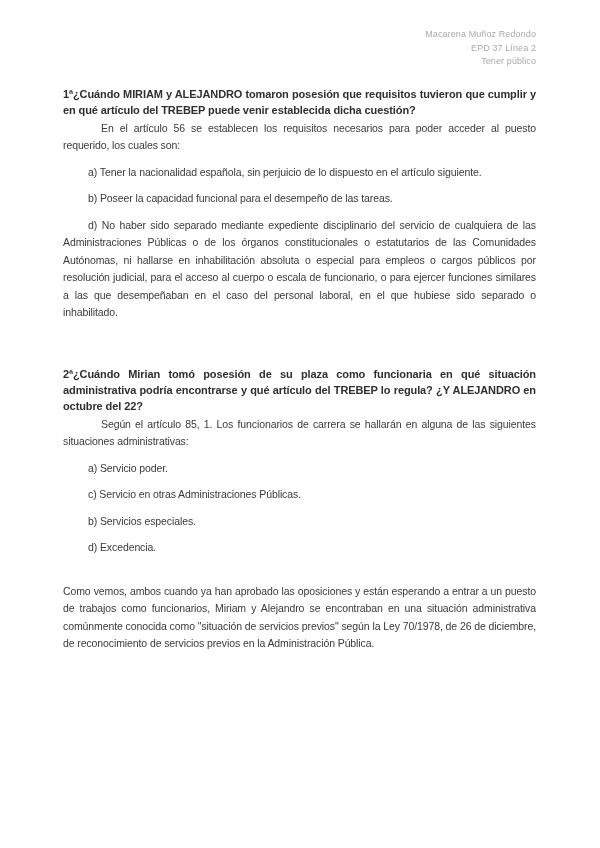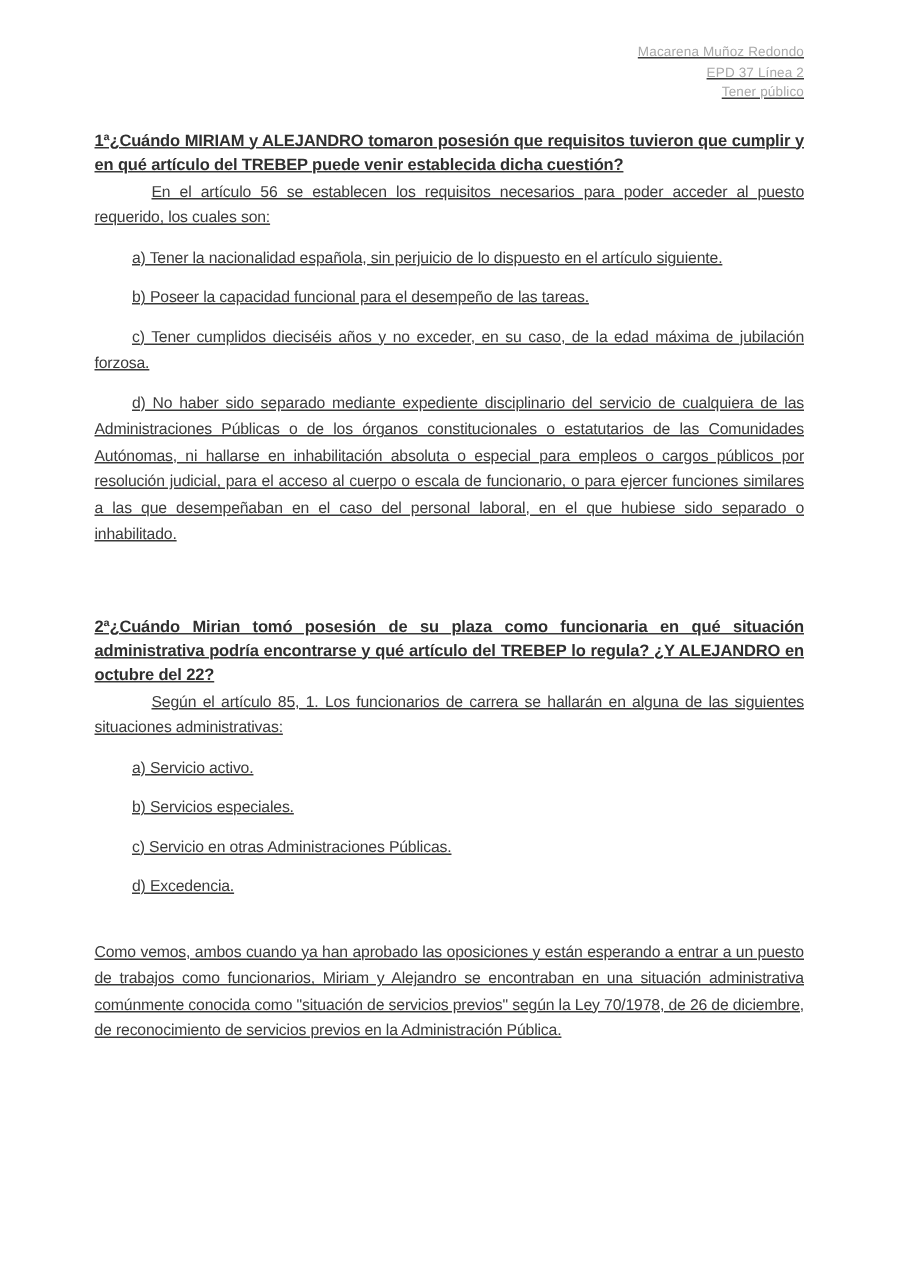--- a/index.html
+++ b/index.html
@@ -9,21 +9,20 @@
     height: 848px;
     font-family: "Liberation Sans", sans-serif;
     color: #3a3a3a;
     overflow: hidden;
   }
   .page {
     width: 600px;
     height: 848px;
     background: #ffffff;
     padding: 28px 64px 20px 63px;
-    text-decoration: underline;
   }
   .header {
     text-align: right;
     color: #a9a9a9;
     font-size: 9px;
     line-height: 13.5px;
     letter-spacing: 0.1px;
   }
   .question {
     font-weight: bold;
@@ -64,27 +63,26 @@
     <div>EPD 37 Línea 2</div>
     <div>Tener público</div>
   </div>
 
   <p class="question q1">1ª¿Cuándo MIRIAM y ALEJANDRO tomaron posesión que requisitos tuvieron que cumplir y en qué artículo del TREBEP puede venir establecida dicha cuestión?</p>
 
   <p class="body-text intro">En el artículo 56 se establecen los requisitos necesarios para poder acceder al puesto requerido, los cuales son:</p>
 
   <p class="body-text item">a) Tener la nacionalidad española, sin perjuicio de lo dispuesto en el artículo siguiente.</p>
   <p class="body-text item">b) Poseer la capacidad funcional para el desempeño de las tareas.</p>
-  <p class="body-text item">c) Tener cumplidos dieciséis años y no exceder, en su caso, de la edad máxima de jubilación forzosa.</p>
   <p class="body-text item">d) No haber sido separado mediante expediente disciplinario del servicio de cualquiera de las Administraciones Públicas o de los órganos constitucionales o estatutarios de las Comunidades Autónomas, ni hallarse en inhabilitación absoluta o especial para empleos o cargos públicos por resolución judicial, para el acceso al cuerpo o escala de funcionario, o para ejercer funciones similares a las que desempeñaban en el caso del personal laboral, en el que hubiese sido separado o inhabilitado.</p>
 
   <p class="question q2">2ª¿Cuándo Mirian tomó posesión de su plaza como funcionaria en qué situación administrativa podría encontrarse y qué artículo del TREBEP lo regula? ¿Y ALEJANDRO en octubre del 22?</p>
 
   <p class="body-text intro">Según el artículo 85, 1. Los funcionarios de carrera se hallarán en alguna de las siguientes situaciones administrativas:</p>
 
-  <p class="body-text item">a) Servicio activo.</p>
+  <p class="body-text item">a) Servicio poder.</p>
+  <p class="body-text item">c) Servicio en otras Administraciones Públicas.</p>
   <p class="body-text item">b) Servicios especiales.</p>
-  <p class="body-text item">c) Servicio en otras Administraciones Públicas.</p>
   <p class="body-text item">d) Excedencia.</p>
 
   <p class="body-text closing">Como vemos, ambos cuando ya han aprobado las oposiciones y están esperando a entrar a un puesto de trabajos como funcionarios, Miriam y Alejandro se encontraban en una situación administrativa comúnmente conocida como "situación de servicios previos" según la Ley 70/1978, de 26 de diciembre, de reconocimiento de servicios previos en la Administración Pública.</p>
 
 </div>
 
 </body></html>

